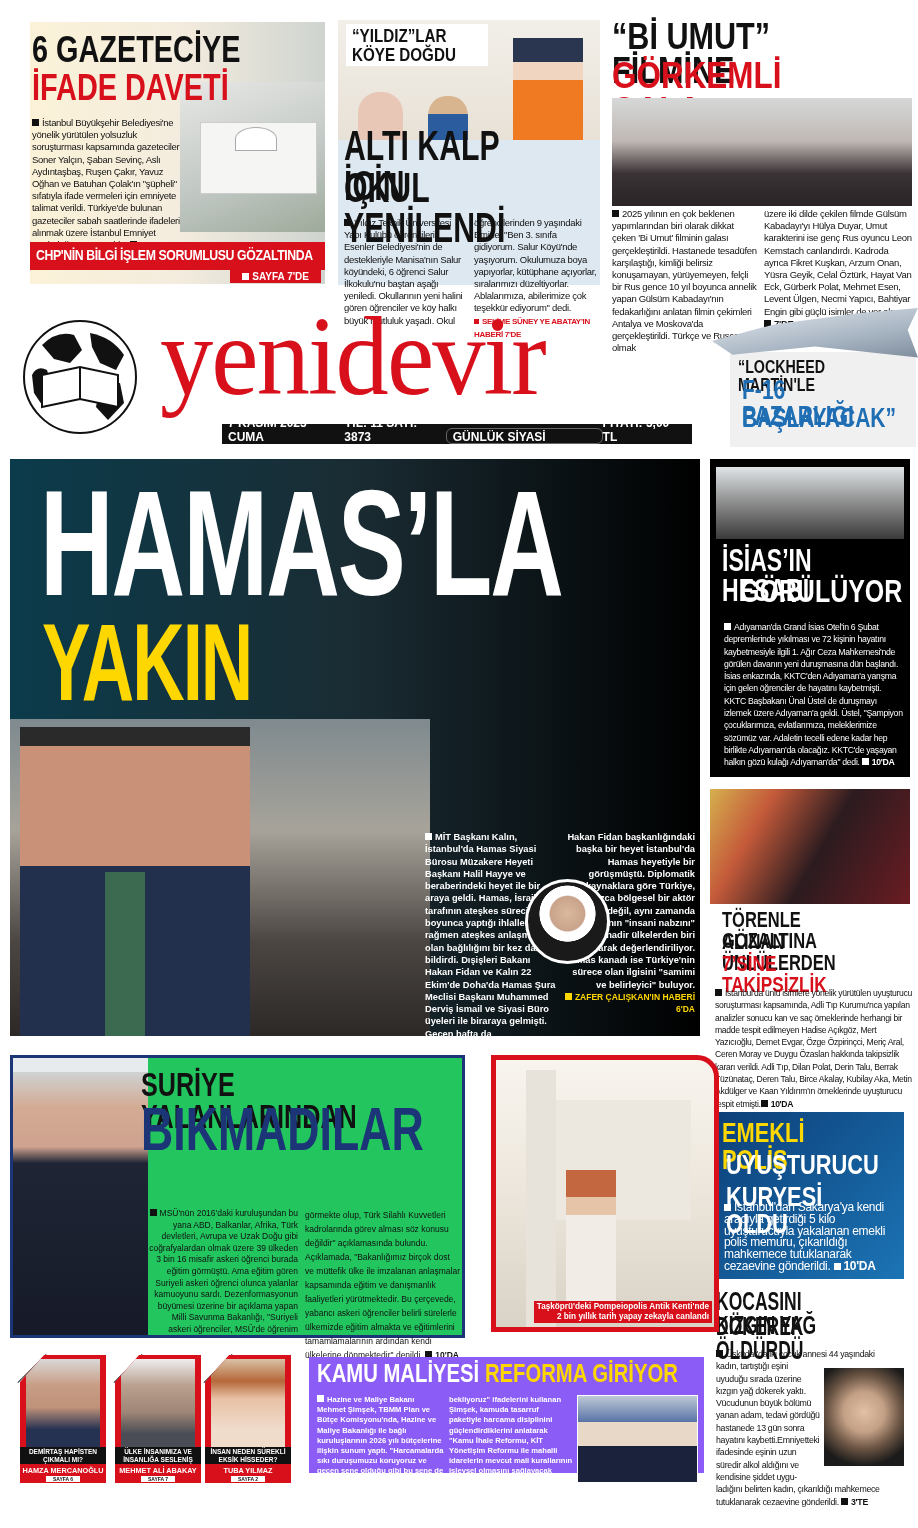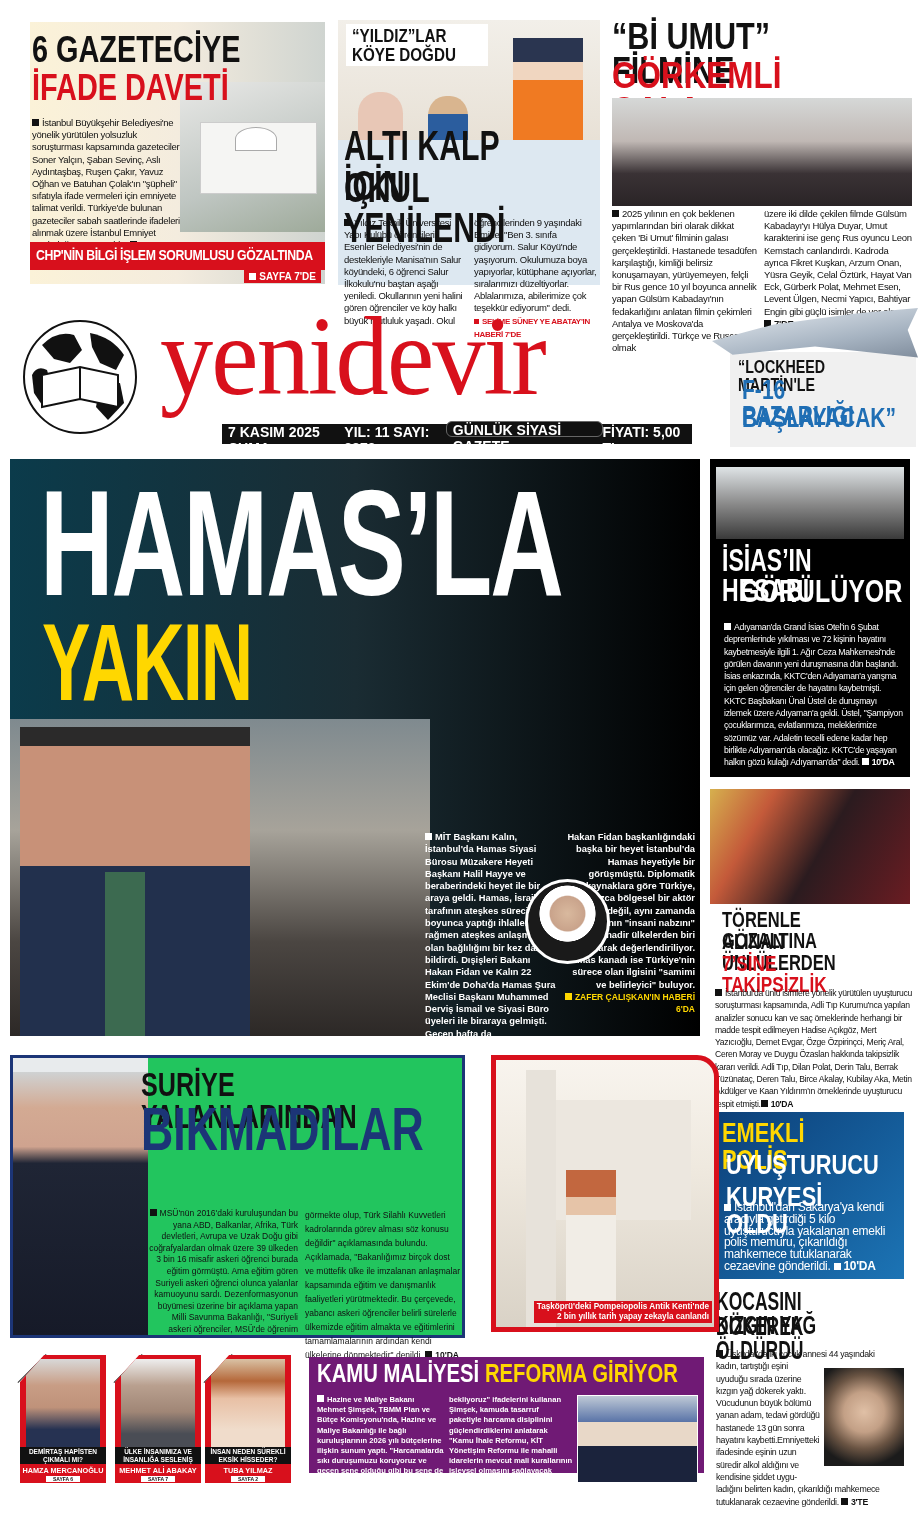--- a/index.html
+++ b/index.html
@@ -16,21 +16,21 @@
 #t1{left:30px;top:22px;width:295px;height:262px;background:linear-gradient(90deg,#fbf2d8 0%,#f4ecde 50%,#cfd4d0 100%)}
 #t1 .bld{position:absolute;left:150px;top:60px;width:145px;height:150px;background:linear-gradient(160deg,#e8e8e6,#bfc6c2 60%,#9eaa9a)}
 #t1 .bld:before{content:"";position:absolute;left:20px;top:40px;width:115px;height:70px;background:#f5f5f3;border:1px solid #ccc}
 #t1 .bld:after{content:"";position:absolute;left:55px;top:45px;width:40px;height:22px;border-radius:50% 50% 0 0;background:#fff;border:1px solid #aaa}
 .flag{position:absolute;left:210px;top:155px;width:12px;height:18px;background:#d11}
 #t1 .h1{left:2px;top:10px;font-size:37px;color:#111;transform:scaleX(.78)}
 #t1 .h2{left:2px;top:48px;font-size:37px;color:#d8101c;transform:scaleX(.78)}
 #t1 .body{position:absolute;left:2px;top:95px;width:150px;color:#111}
 #t1 .bar{position:absolute;left:0;top:220px;width:295px;height:28px;background:#d8101c;color:#fff;font-size:15px;padding:4px 6px;white-space:nowrap}
 #t1 .bar span{display:inline-block;transform:scaleX(.82);transform-origin:left}
-#t1 .sub{position:absolute;right:4px;top:248px;background:#d8101c;color:#fff;font-size:10px;padding:1px 5px;font-weight:bold}
+#t1 .sub{position:absolute;right:4px;top:248px;background:#d8101c;color:#fff;font-size:10px;padding:1px 12px;font-weight:bold}
 
 #t2{left:338px;top:20px;width:262px;height:265px;background:#dde8f1}
 #t2 .img{left:0;top:0;width:262px;height:120px;background:linear-gradient(180deg,#f2efe9,#e8e1d6)}
 #t2 .pers{position:absolute;left:175px;top:18px;width:70px;height:110px;background:linear-gradient(180deg,#2a3550 0,#2a3550 22%,#f0d6c0 22%,#f0d6c0 38%,#f07a22 38%)}
 #t2 .kid1{position:absolute;left:20px;top:72px;width:45px;height:48px;border-radius:45% 45% 0 0;background:#e8c7b6}
 #t2 .kid2{position:absolute;left:90px;top:76px;width:40px;height:44px;border-radius:45% 45% 0 0;background:linear-gradient(#d9b58f 40%,#2b5d9e 40%)}
 #t2 .tag{position:absolute;left:8px;top:4px;background:#fff;padding:2px 6px;font-size:19px;line-height:19px;color:#111}
 #t2 .tag span{display:block;transform:scaleX(.8);transform-origin:left}
 #t2 .h1{left:6px;top:106px;font-size:42px;color:#111;transform:scaleX(.72)}
 #t2 .h2{left:6px;top:148px;font-size:42px;color:#111;transform:scaleX(.72)}
@@ -41,21 +41,21 @@
 #t3{left:612px;top:18px;width:300px;height:270px}
 #t3 .h1{left:0;top:2px;font-size:36px;color:#111;transform:scaleX(.85)}
 #t3 .h2{left:0;top:40px;font-size:37px;color:#d8101c;transform:scaleX(.85)}
 #t3 .img{left:0;top:80px;width:300px;height:108px;background:linear-gradient(180deg,#d6d8d7 0%,#c0b8b4 40%,#3a3235 70%,#2a2426 100%)}
 #t3 .c1{position:absolute;left:0;top:190px;width:148px}
 #t3 .c2{position:absolute;left:152px;top:190px;width:148px}
 
 
 #logo-globe{left:12px;top:315px;width:135px;height:125px}
 #masthead{left:160px;top:300px;font-family:"Liberation Serif",serif;font-size:112px;color:#d8101c;line-height:1;letter-spacing:-2px;transform:scaleX(.95);transform-origin:left}
-#infobar{left:222px;top:424px;width:470px;height:20px;background:#111;color:#fff;font-size:14px;font-weight:bold;display:flex;align-items:flex-start;justify-content:space-between;padding:0 6px}
+#infobar{left:222px;top:424px;width:470px;height:20px;background:#111;color:#fff;font-size:12px;font-weight:bold;display:flex;align-items:flex-end;justify-content:space-between;padding:0 6px}
 #infobar .mid{background:#111;border:1px solid #666;border-radius:6px;padding:0 6px;margin-top:-3px;height:16px;line-height:16px}
 #f16{left:712px;top:300px;width:206px;height:150px}
 #f16 .jet{position:absolute;left:0;top:8px;width:206px;height:55px;background:linear-gradient(170deg,#e9eef3,#a6b3c1 60%,#7a8797);clip-path:polygon(0 60%,30% 30%,70% 10%,100% 0,95% 40%,100% 90%,50% 70%,10% 85%)}
 #f16 .box{position:absolute;left:18px;top:52px;width:186px;height:95px;background:#f0f0f0}
 #f16 .l1{left:26px;top:58px;font-size:19px;color:#111;transform:scaleX(.75)}
 #f16 .l2{left:30px;top:78px;font-size:27px;color:#1f6eb4;transform:scaleX(.78)}
 #f16 .l3{left:30px;top:106px;font-size:27px;color:#1f6eb4;transform:scaleX(.78)}
 
 
 #main{left:10px;top:459px;width:690px;height:577px;background:linear-gradient(90deg,#0b3b4b 0%,#1a2c33 50%,#000 100%);overflow:hidden}
@@ -114,21 +114,21 @@
 #pompe .cap{position:absolute;right:2px;bottom:4px;background:#d8101c;color:#fff;font-size:8.2px;line-height:10px;text-align:right;padding:1px 3px;font-weight:bold}
 
 
 .colm{position:absolute;top:1355px;width:86px;height:128px;background:#d8101c;clip-path:polygon(28% 0,100% 0,100% 100%,0 100%,0 21%)}
 .colm .pic{position:absolute;left:6px;top:4px;width:74px;height:88px;background:linear-gradient(180deg,#d8d8d8 0%,#c89d85 30%,#bf927a 55%,#263252 80%)}
 .colm .q{position:absolute;left:0;top:92px;width:86px;height:17px;background:#111;color:#fff;font-size:6.5px;line-height:8px;text-align:center;font-weight:bold;padding-top:1px}
 .colm .nm{position:absolute;left:0;top:111px;width:86px;text-align:center;color:#fff;font-size:7.3px;font-weight:bold}
 .colm .pg{position:absolute;left:26px;top:121px;width:34px;height:6px;background:#fff;color:#111;font-size:5px;line-height:6px;text-align:center;font-weight:bold}
 .cut{position:absolute;width:40px;height:1px;background:#333;transform:rotate(-45deg)}
 
-#kamu{left:309px;top:1357px;width:395px;height:116px;background:#701a75;color:#fff}
+#kamu{left:309px;top:1357px;width:395px;height:116px;background:#8b5cf6;color:#fff}
 #kamu .h1{left:8px;top:4px;font-size:26px;color:#fff;transform:scaleX(.78);white-space:nowrap}
 #kamu .h1 span.y{color:#ffd700}
 #kamu .c1{position:absolute;left:8px;top:38px;width:128px;font-size:7.6px;line-height:10.2px;font-weight:bold}
 #kamu .c2{position:absolute;left:140px;top:38px;width:124px;font-size:7.6px;line-height:10.2px;font-weight:bold}
 #kamu .img{left:268px;top:38px;width:121px;height:88px;background:linear-gradient(180deg,#bfc9d6 0,#5a74a8 30%,#e8d8c8 30%,#e8d8c8 58%,#1b233c 58%);border:1px solid #fff}
 </style>
 </head>
 <body>
 
 <div id="t1" class="abs">

